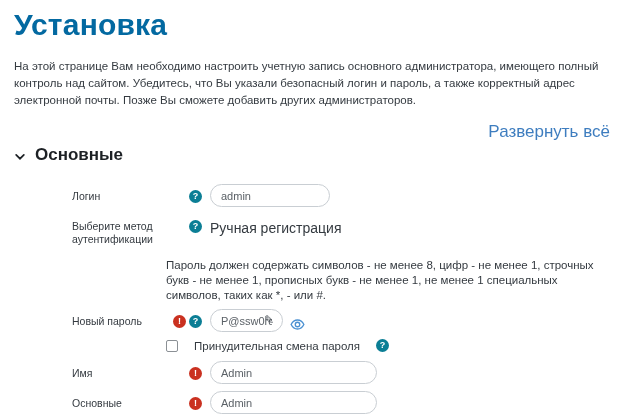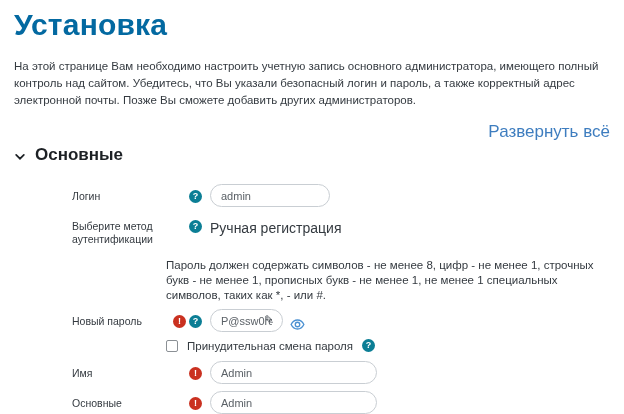--- a/index.html
+++ b/index.html
@@ -66,21 +66,21 @@
   .hint-row { margin-left: 152px; margin-top: 12px; margin-bottom: 6px; }
   .hint-text { font-size: 11.5px; line-height: 15px; color: #343a40; max-width: 458px; }
 
   .pw-wrap { position: relative; display: inline-flex; align-items: center; }
   .pencil-icon {
     position: absolute; right: 9px; top: 4px;
     font-size: 12px; color: #495057; pointer-events: none;
   }
   .eye-btn { margin-left: 7px; display: inline-flex; cursor: pointer; }
 
-  .checkbox-row { margin-left: 152px; margin-top: 2px; margin-bottom: 9px; display: flex; align-items: center; gap: 9px; }
+  .checkbox-row { margin-left: 152px; margin-top: 2px; margin-bottom: 9px; display: flex; align-items: center; gap: 16px; }
   .checkbox {
     width: 12px; height: 12px; margin: 0;
     accent-color: #fff; border: 1px solid #8b9095; appearance: none;
     background: #fff; border-radius: 2px; cursor: pointer;
   }
   .checkbox-label { font-size: 11.5px; color: #343a40; }
 </style>
 </head>
 <body>
 

